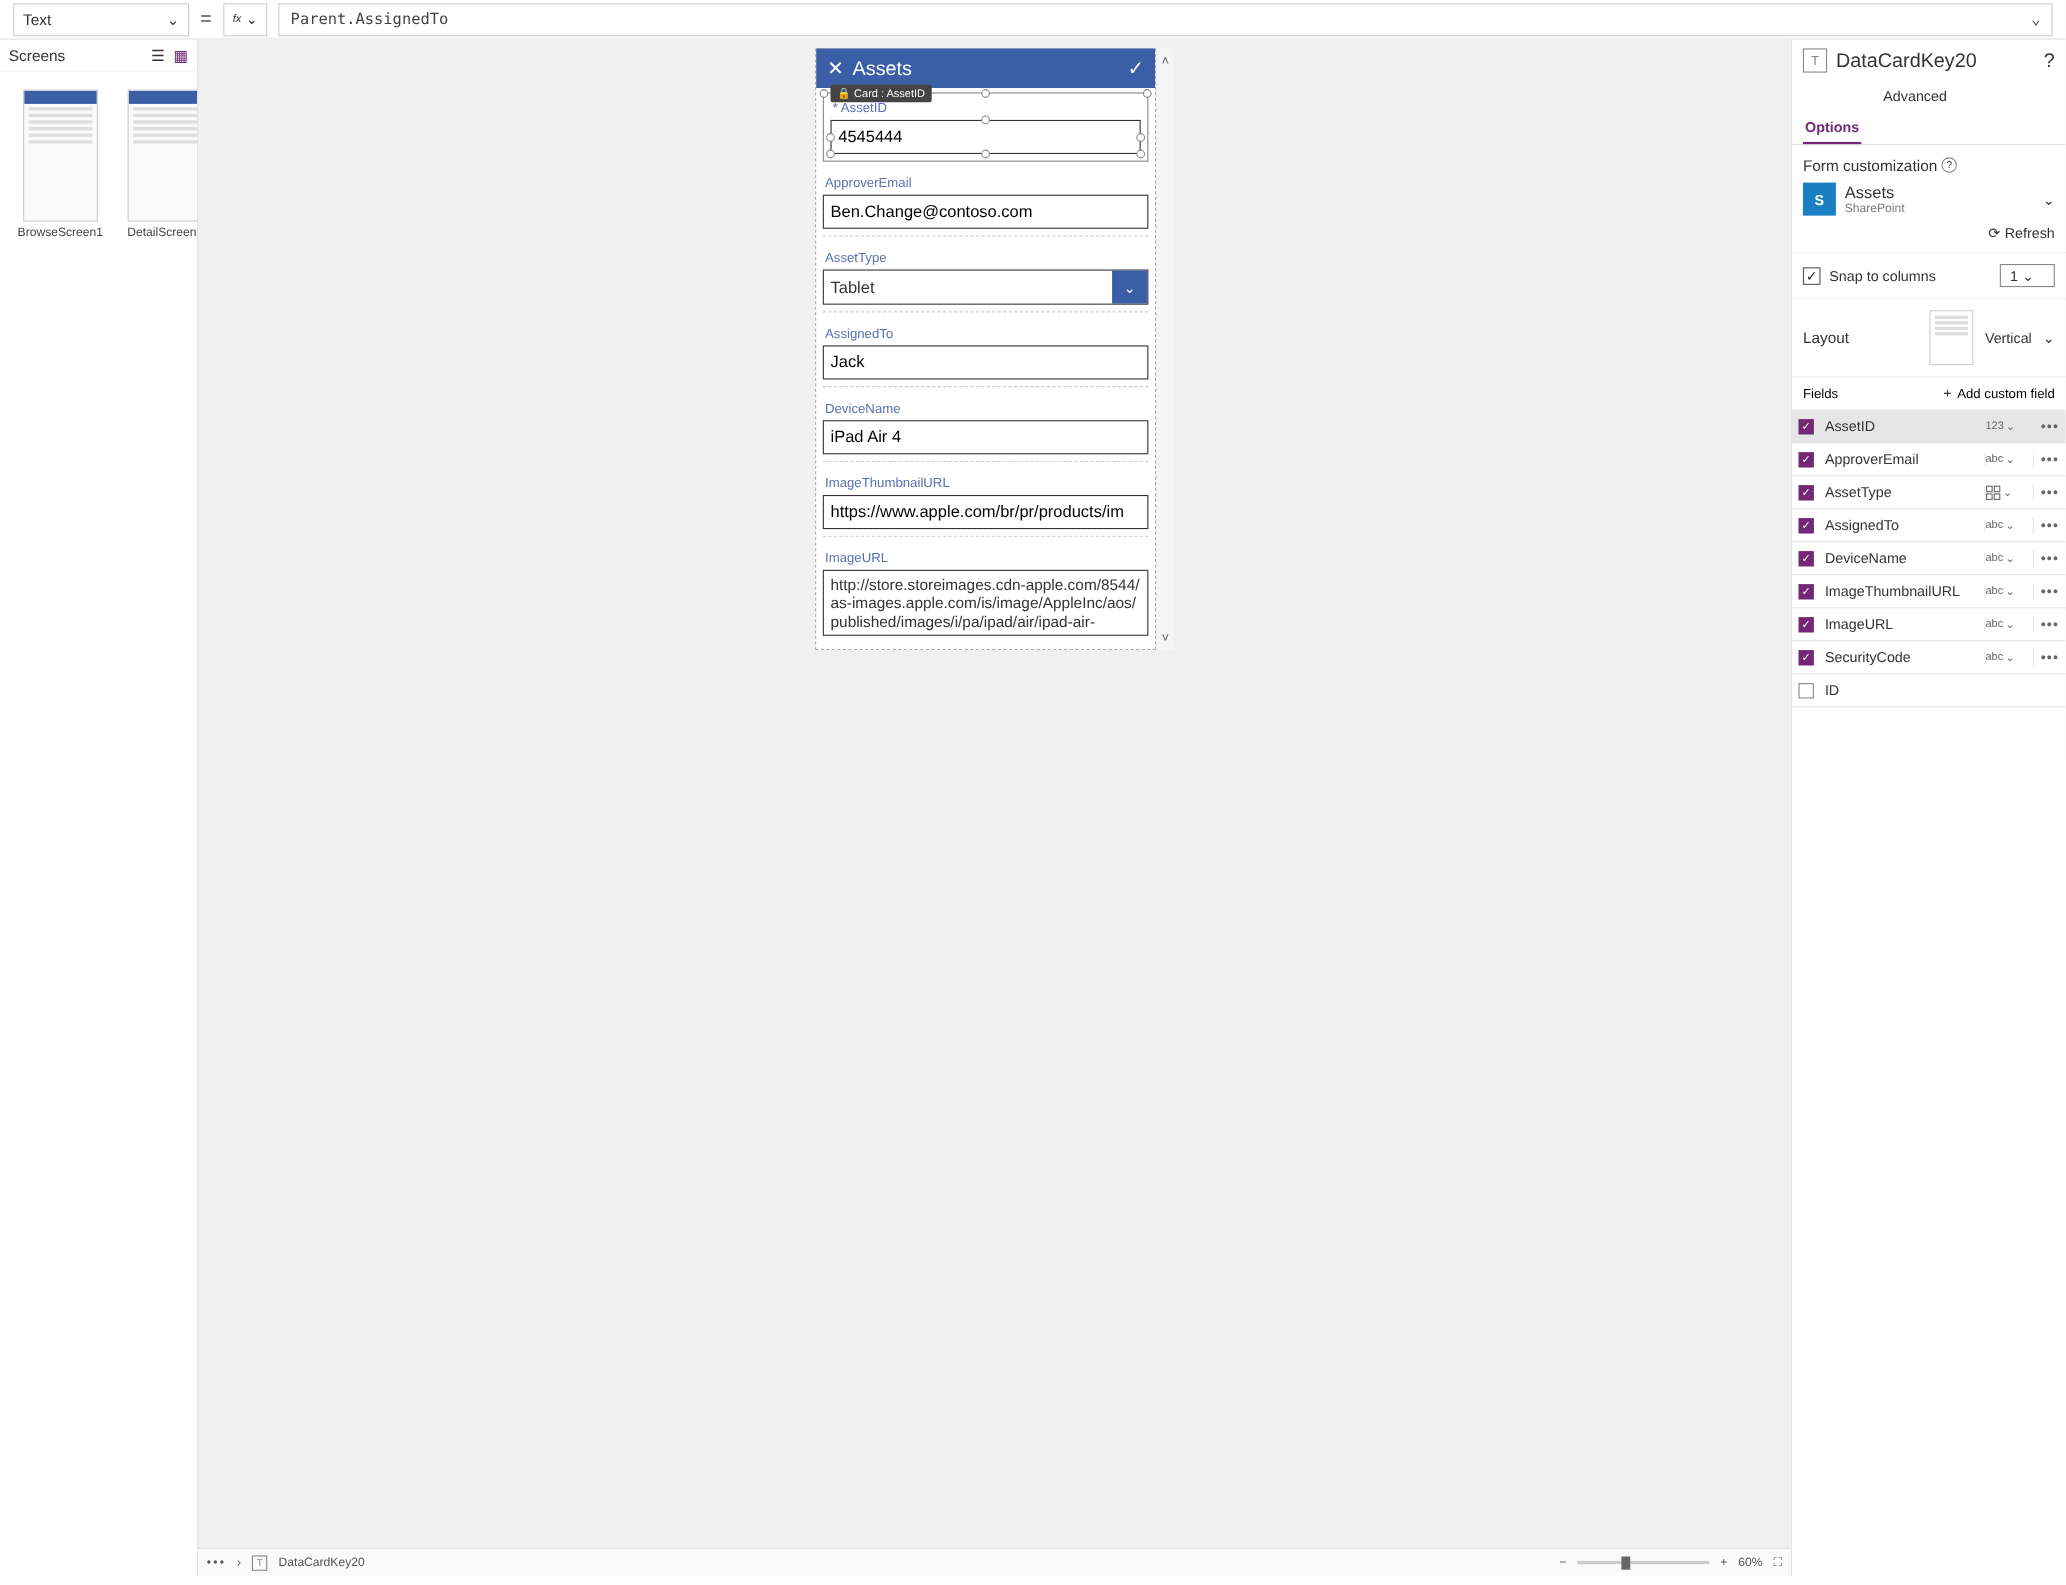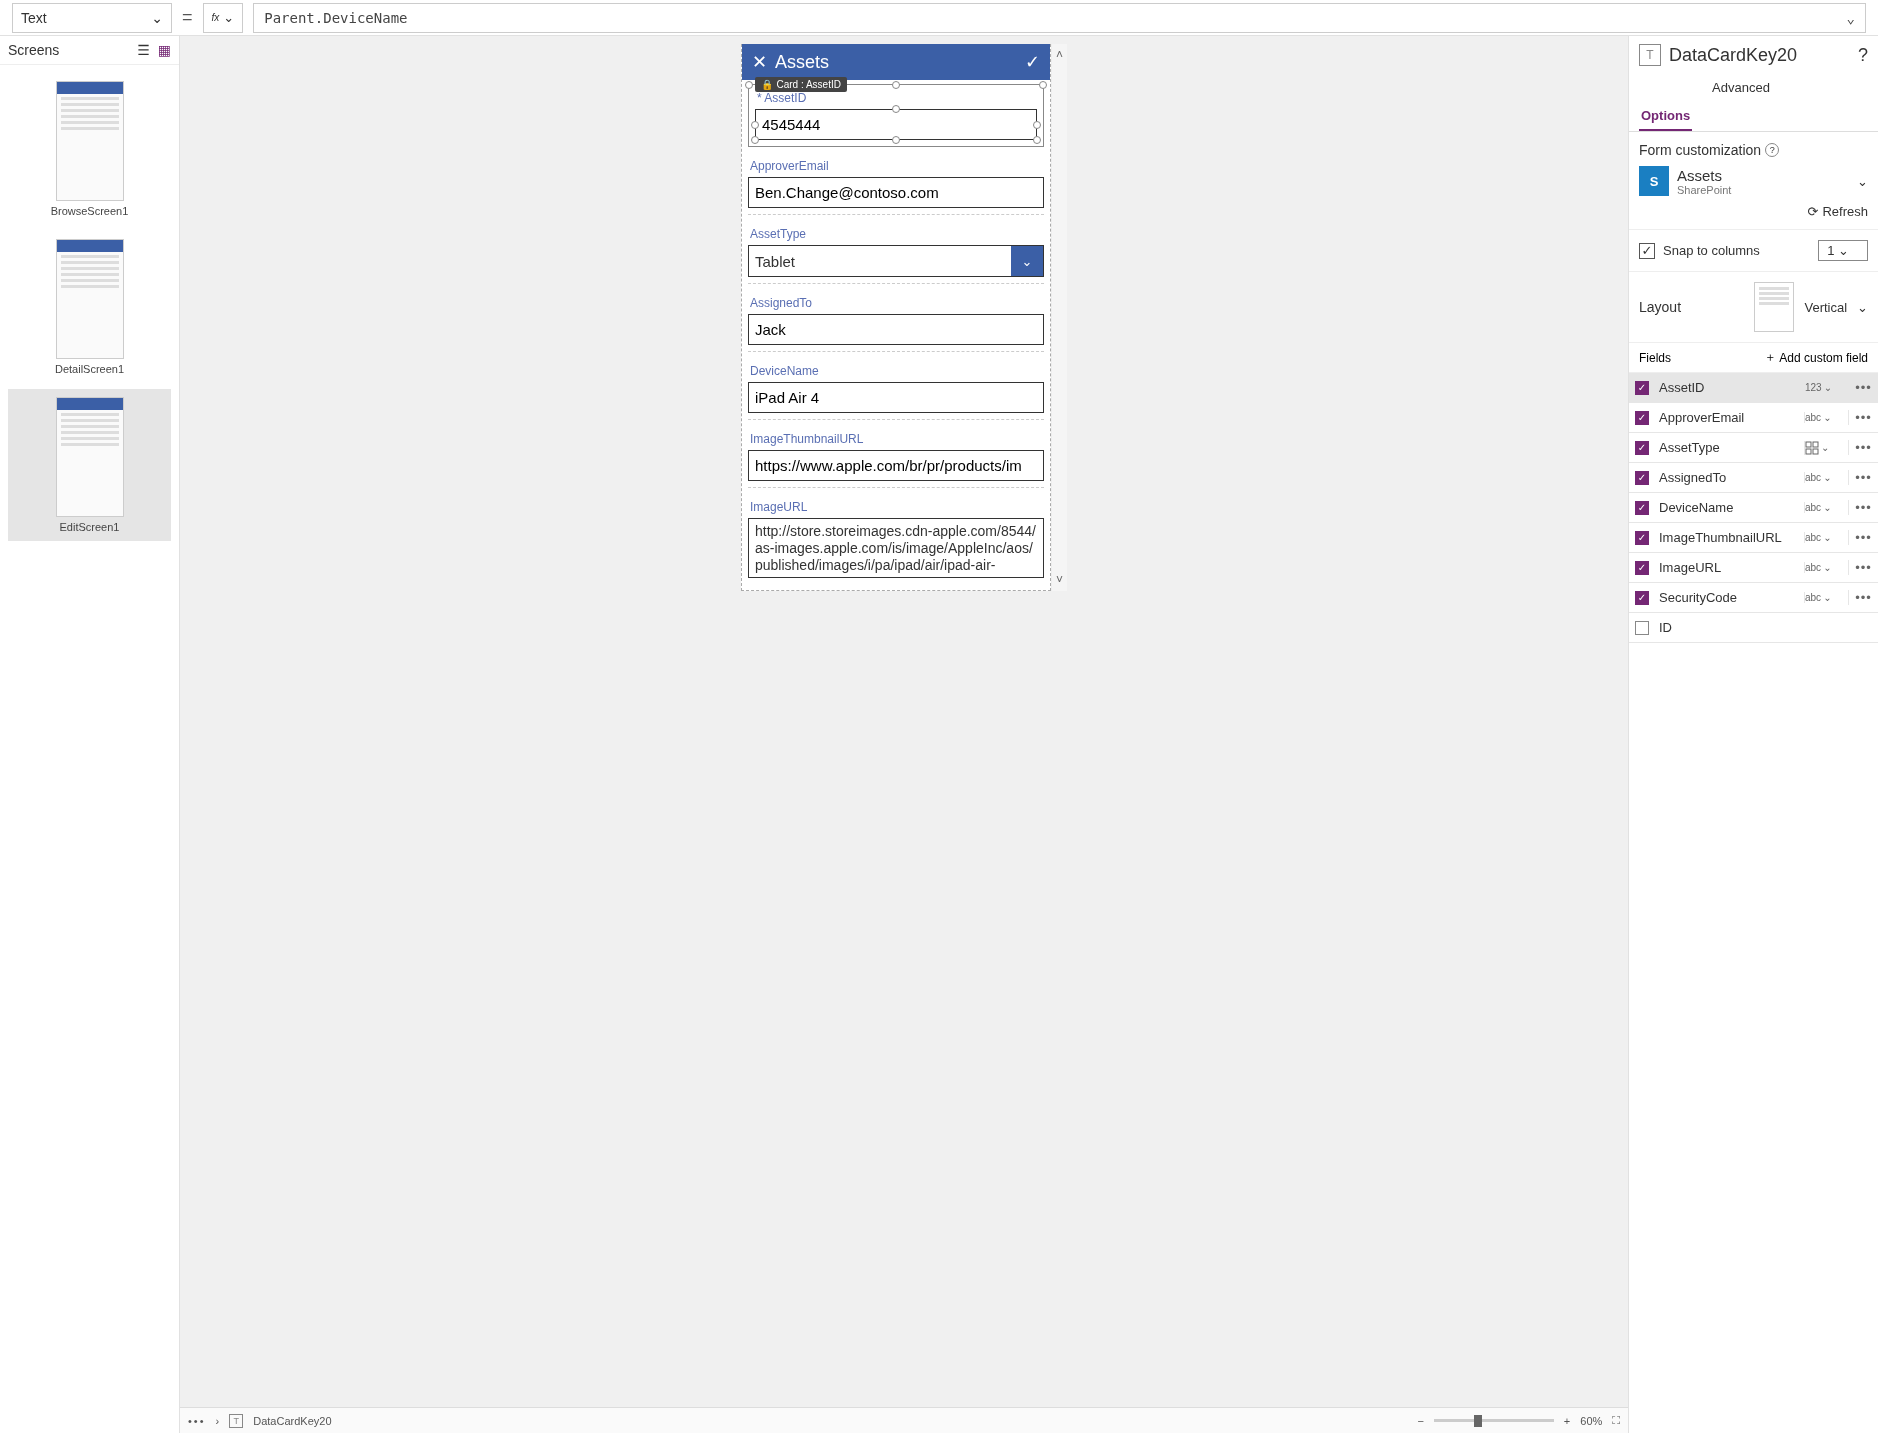--- a/index.html
+++ b/index.html
@@ -13,21 +13,21 @@
 .fx { font-style: italic; font-size:10px; }
 .formula-input { flex: 1; height: 30px; border: 1px solid #ccc; display: flex; align-items: center; justify-content: space-between; padding: 0 10px; font-family: Consolas, monospace; font-size: 14px; color: #444; }
 
 
 .main { display: flex; height: calc(100vh - 44px); }
 
 
 .left-pane { width: 180px; border-right: 1px solid #e1e1e1; display:flex; flex-direction:column; }
 .left-head { display:flex; align-items:center; justify-content:space-between; padding: 6px 8px; font-size: 14px; border-bottom:1px solid #eee; }
 .left-head-icons { display:flex; gap:8px; }
-.thumbs { padding: 8px; display:flex; flex-direction:column; gap:6px; align-items:flex-end; overflow:auto; }
+.thumbs { padding: 8px; display:flex; flex-direction:row; gap:6px; align-items:flex-end; overflow:auto; }
 .thumb-wrap { display:flex; flex-direction:column; align-items:center; gap:4px; padding:6px; width:100%; border:2px solid transparent; }
 .thumb-wrap.selected { background:#e5e5e5; }
 .thumb { width: 68px; height: 120px; border:1px solid #ccc; background:#fafafa; position:relative; overflow:hidden; }
 .thumb .tb-bar { height:12px; background:#3b5fa6; }
 .thumb .tb-line { height:3px; background:#ddd; margin:3px 4px; }
 .thumb-label { font-size: 11px; color:#444; }
 
 
 .center { flex:1; background:#f0f0f0; display:flex; flex-direction:column; position:relative; }
 .canvas-area { flex:1; display:flex; justify-content:center; align-items:flex-start; padding-top:8px; overflow:auto; }
@@ -95,21 +95,21 @@
   <div class="prop-dropdown">
     <span>Text</span>
     <span>⌄</span>
   </div>
   <span class="eq">=</span>
   <div class="fx-box">
     <span class="fx">fx</span>
     <span>⌄</span>
   </div>
   <div class="formula-input">
-    <span>Parent.DeviceName</span>
+    <span>Parent.AssignedTo</span>
     <span>⌄</span>
   </div>
 </div>
 
 <div class="main">
 
   <div class="left-pane">
     <div class="left-head">
       <span>Screens</span>
       <div class="left-head-icons">

